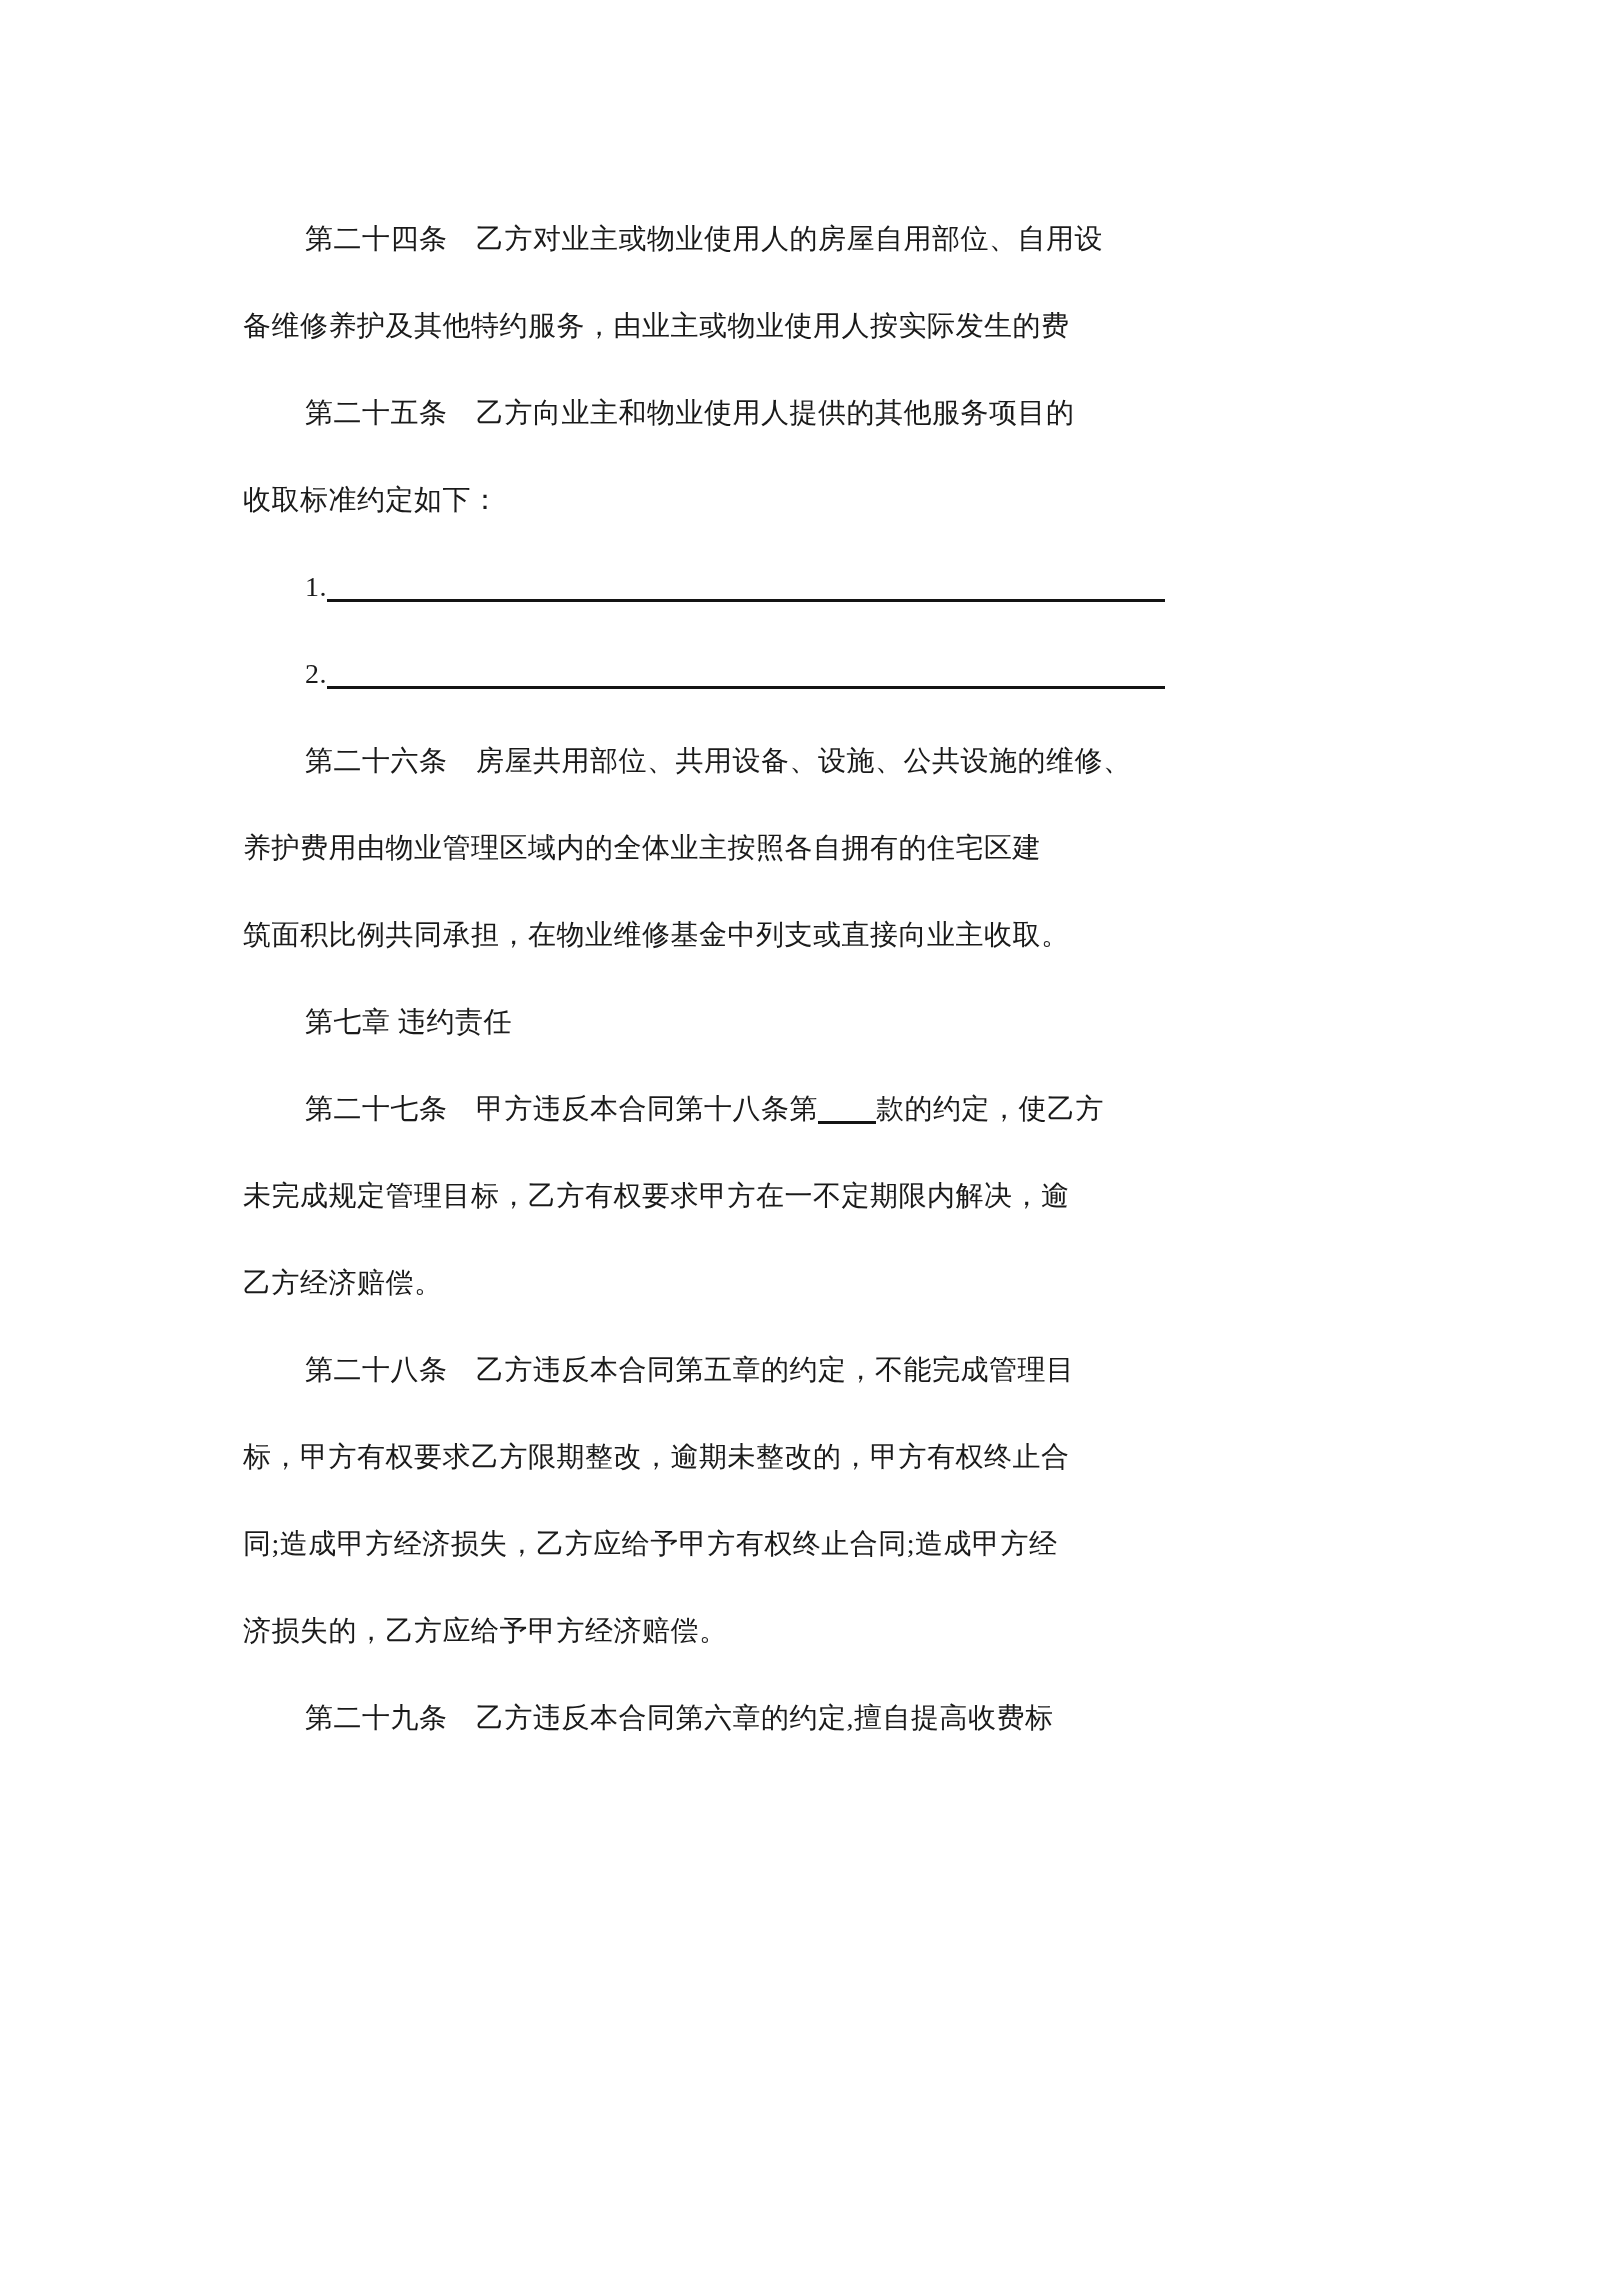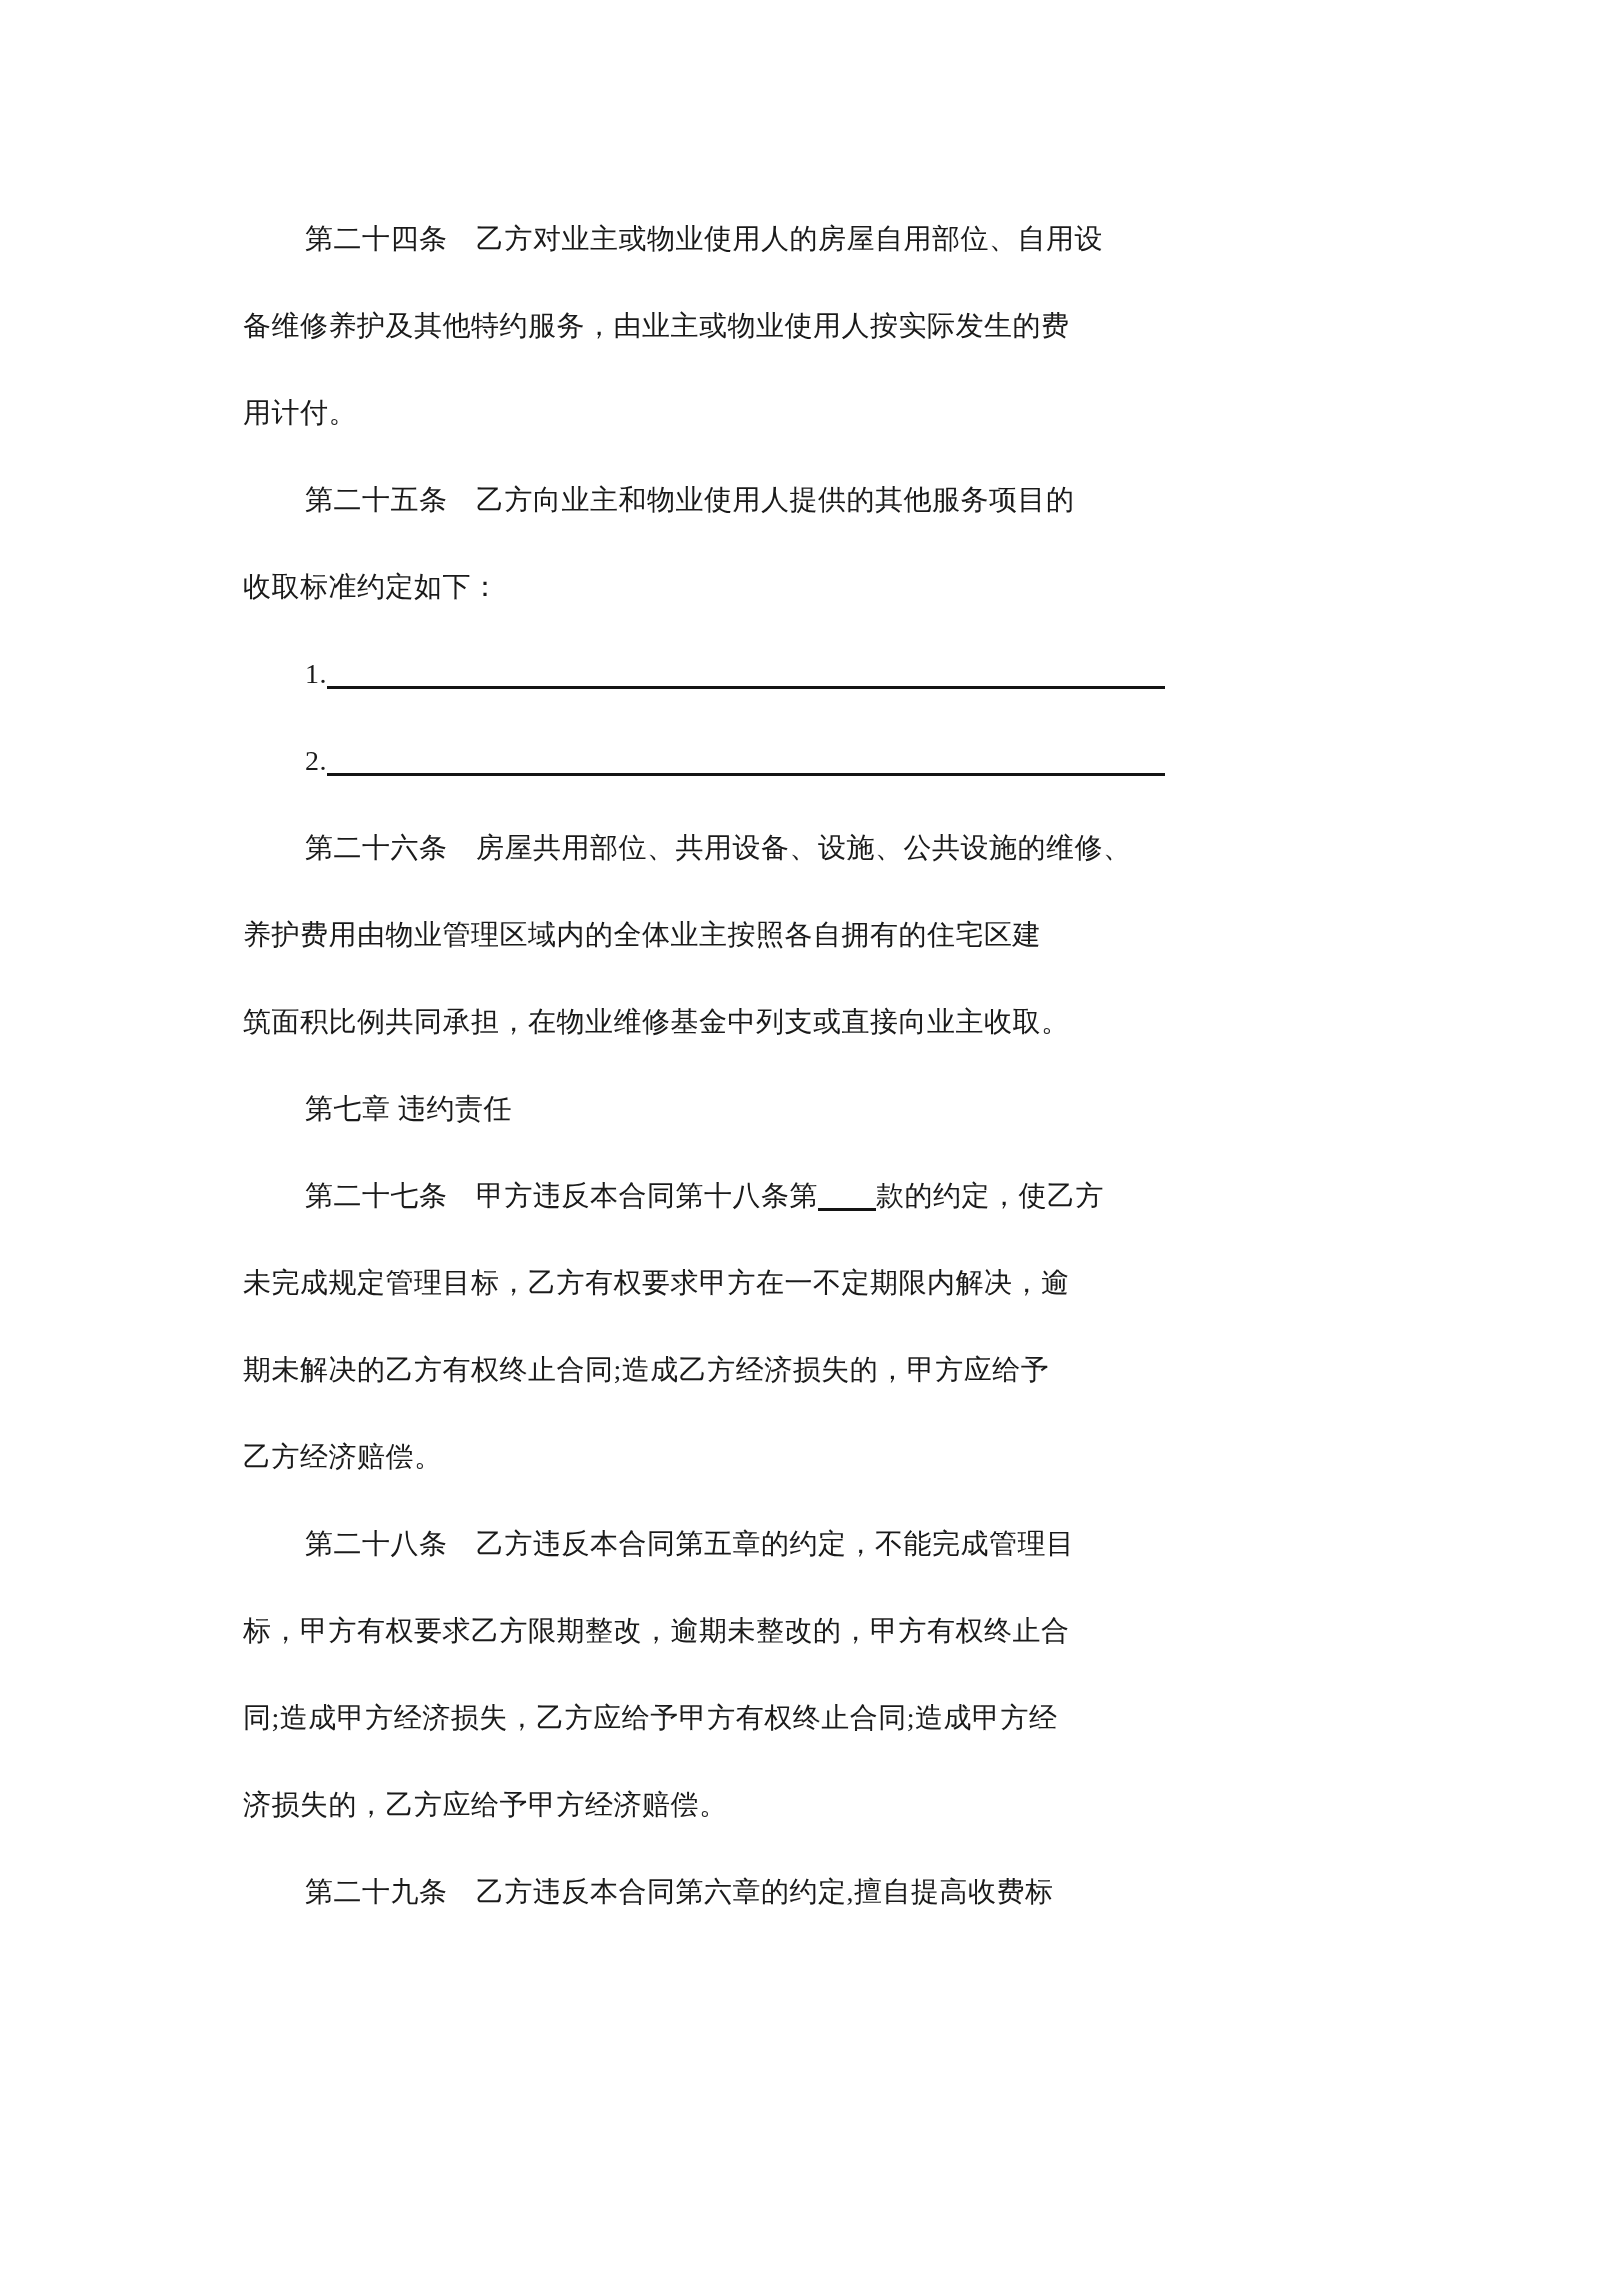--- a/index.html
+++ b/index.html
@@ -42,32 +42,30 @@
     vertical-align: -5.5px;
   }
 </style>
 </head>
 <body>
 
 <div class="page">
   <div class="doc" id="doc-lines">
       <div class="line indent"><span>第二十四条　乙方对业主或物业使用人的房屋自用部位、自用设</span></div>
       <div class="line"><span>备维修养护及其他特约服务，由业主或物业使用人按实际发生的费</span></div>
-      <div class="line"><span>用计付。</span></div>
       <div class="line indent"><span>第二十五条　乙方向业主和物业使用人提供的其他服务项目的</span></div>
       <div class="line"><span>收取标准约定如下：</span></div>
       <div class="line indent"><span>1.</span><span class="blank" style="width: 838px;"></span></div>
       <div class="line indent"><span>2.</span><span class="blank" style="width: 838px;"></span></div>
       <div class="line indent"><span>第二十六条　房屋共用部位、共用设备、设施、公共设施的维修、</span></div>
       <div class="line"><span>养护费用由物业管理区域内的全体业主按照各自拥有的住宅区建</span></div>
       <div class="line"><span>筑面积比例共同承担，在物业维修基金中列支或直接向业主收取。</span></div>
       <div class="line indent"><span>第七章 违约责任</span></div>
       <div class="line indent"><span>第二十七条　甲方违反本合同第十八条第</span><span class="blank" style="width: 58px;"></span><span>款的约定，使乙方</span></div>
       <div class="line"><span>未完成规定管理目标，乙方有权要求甲方在一不定期限内解决，逾</span></div>
-      <div class="line"><span>期未解决的乙方有权终止合同;造成乙方经济损失的，甲方应给予</span></div>
       <div class="line"><span>乙方经济赔偿。</span></div>
       <div class="line indent"><span>第二十八条　乙方违反本合同第五章的约定，不能完成管理目</span></div>
       <div class="line"><span>标，甲方有权要求乙方限期整改，逾期未整改的，甲方有权终止合</span></div>
       <div class="line"><span>同;造成甲方经济损失，乙方应给予甲方有权终止合同;造成甲方经</span></div>
       <div class="line"><span>济损失的，乙方应给予甲方经济赔偿。</span></div>
       <div class="line indent"><span>第二十九条　乙方违反本合同第六章的约定,擅自提高收费标</span></div>
     </div>
 </div>
 
 

